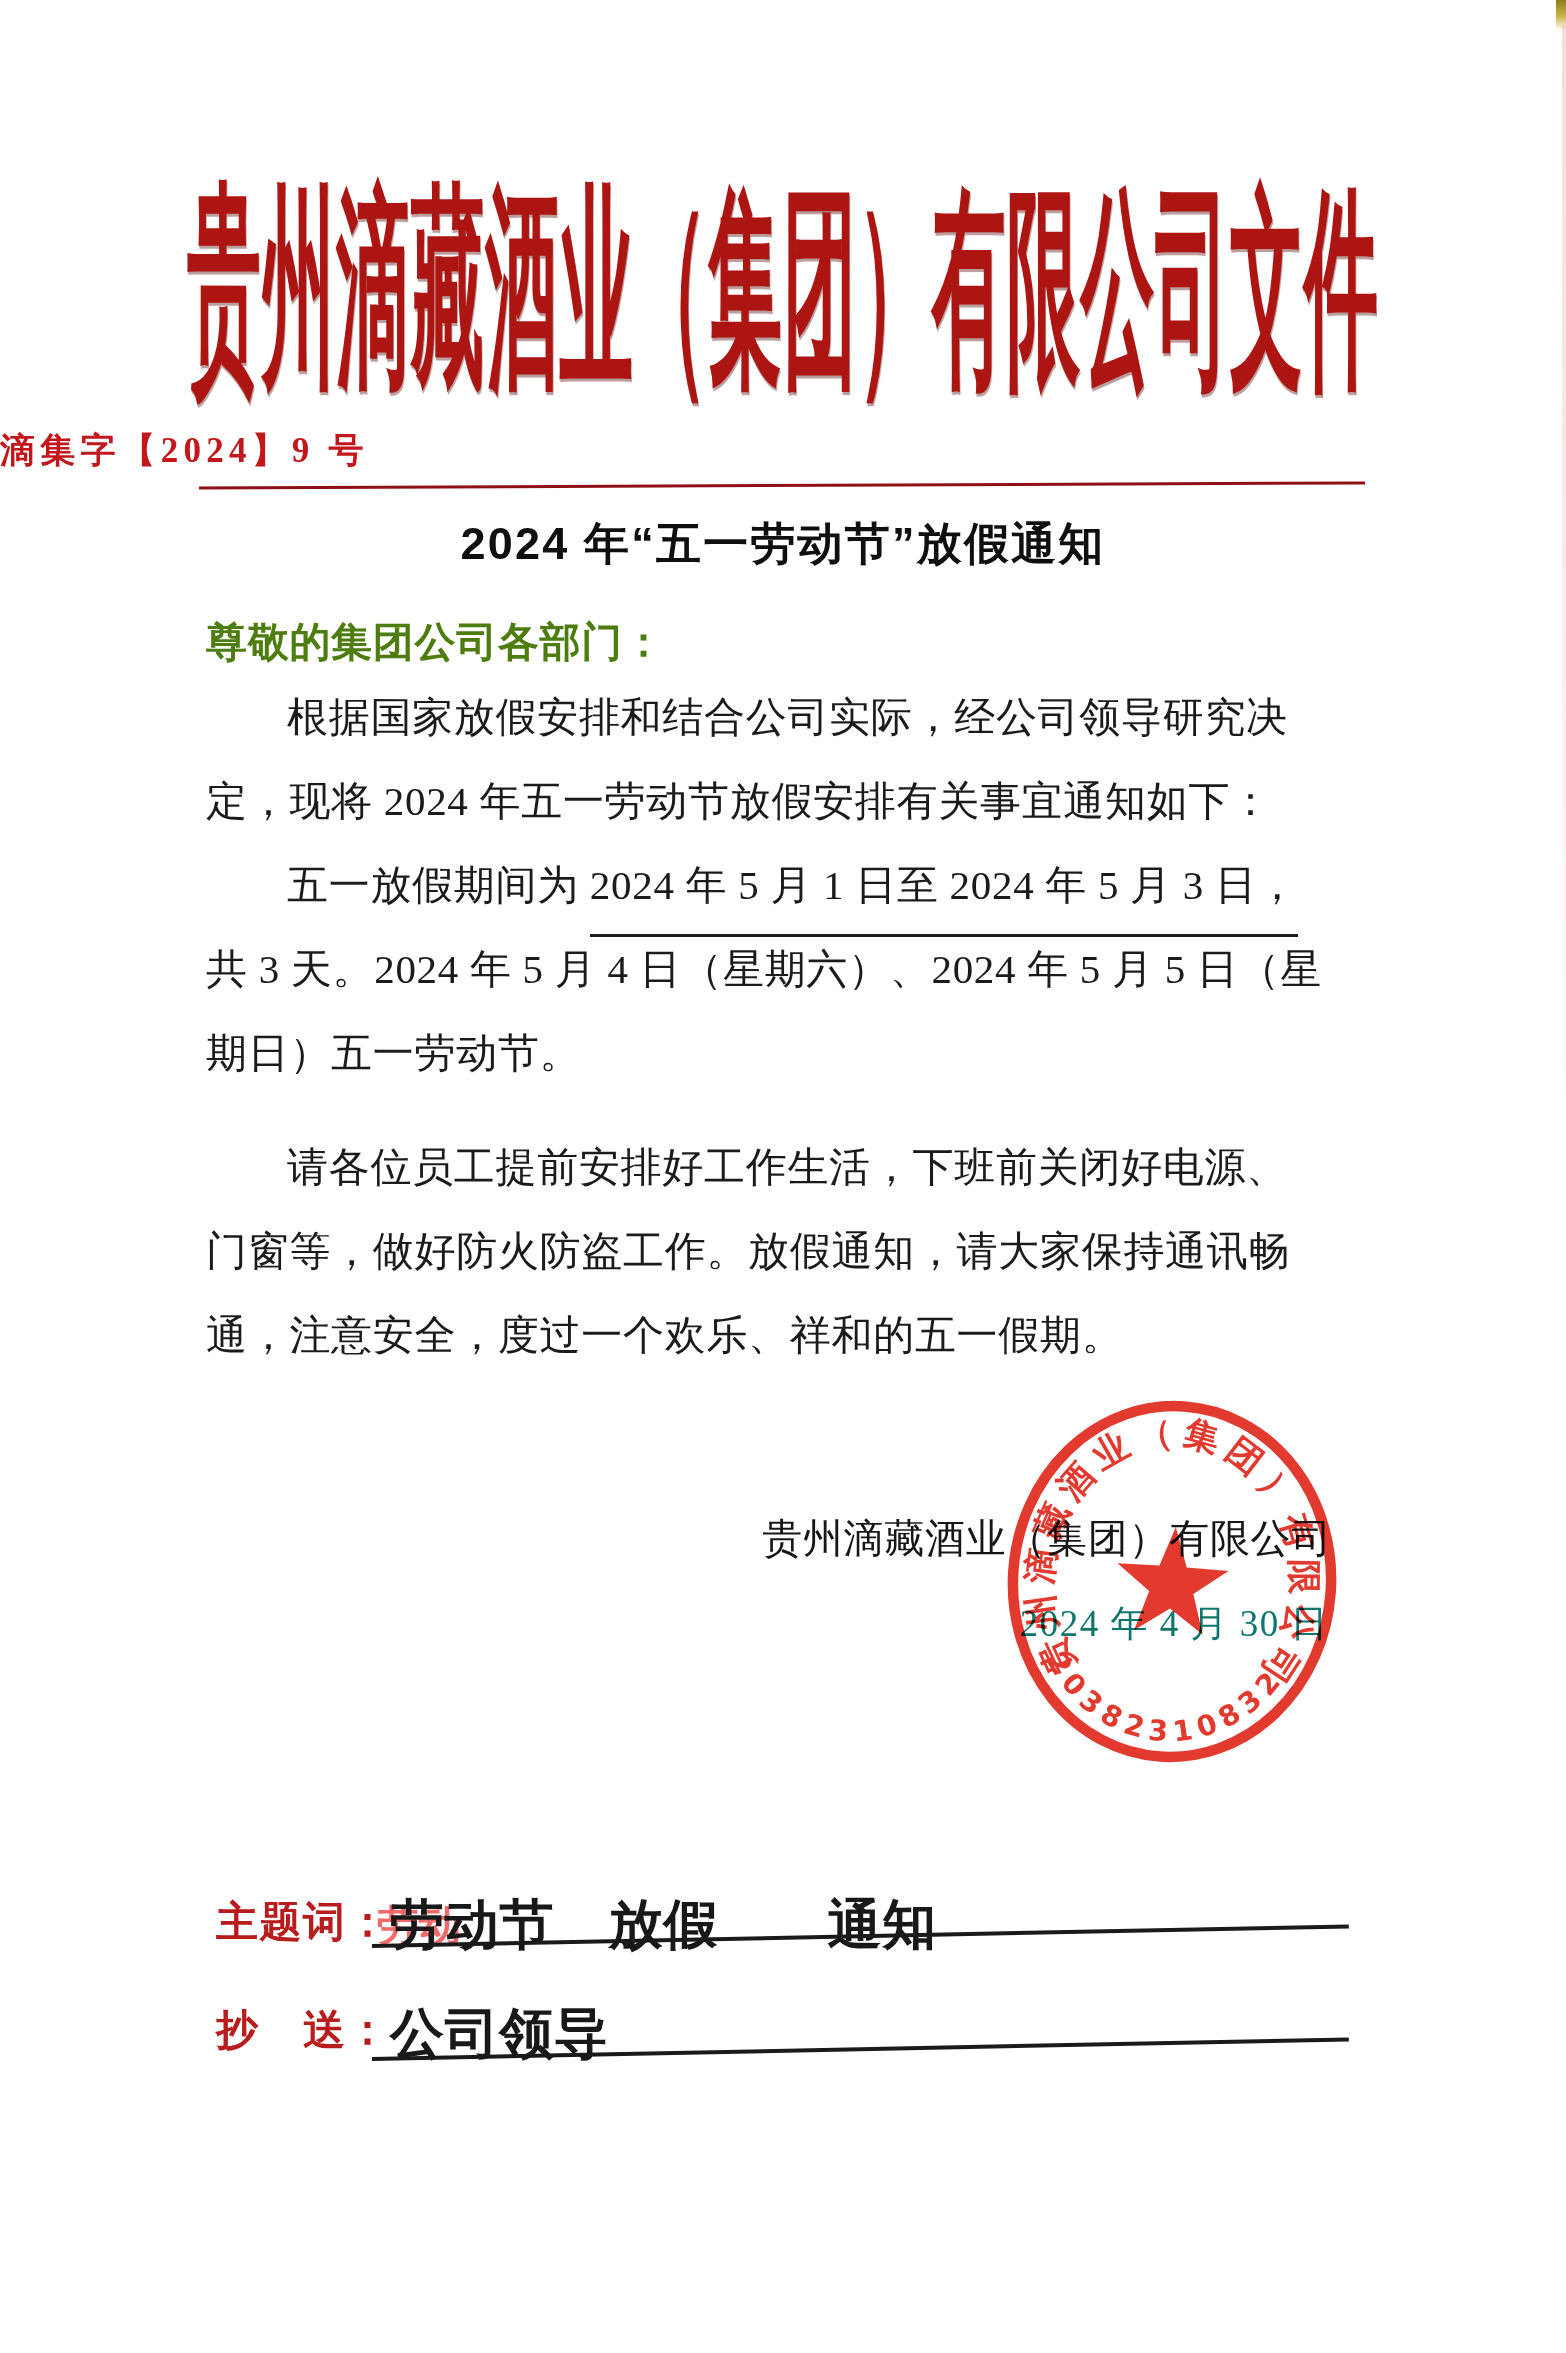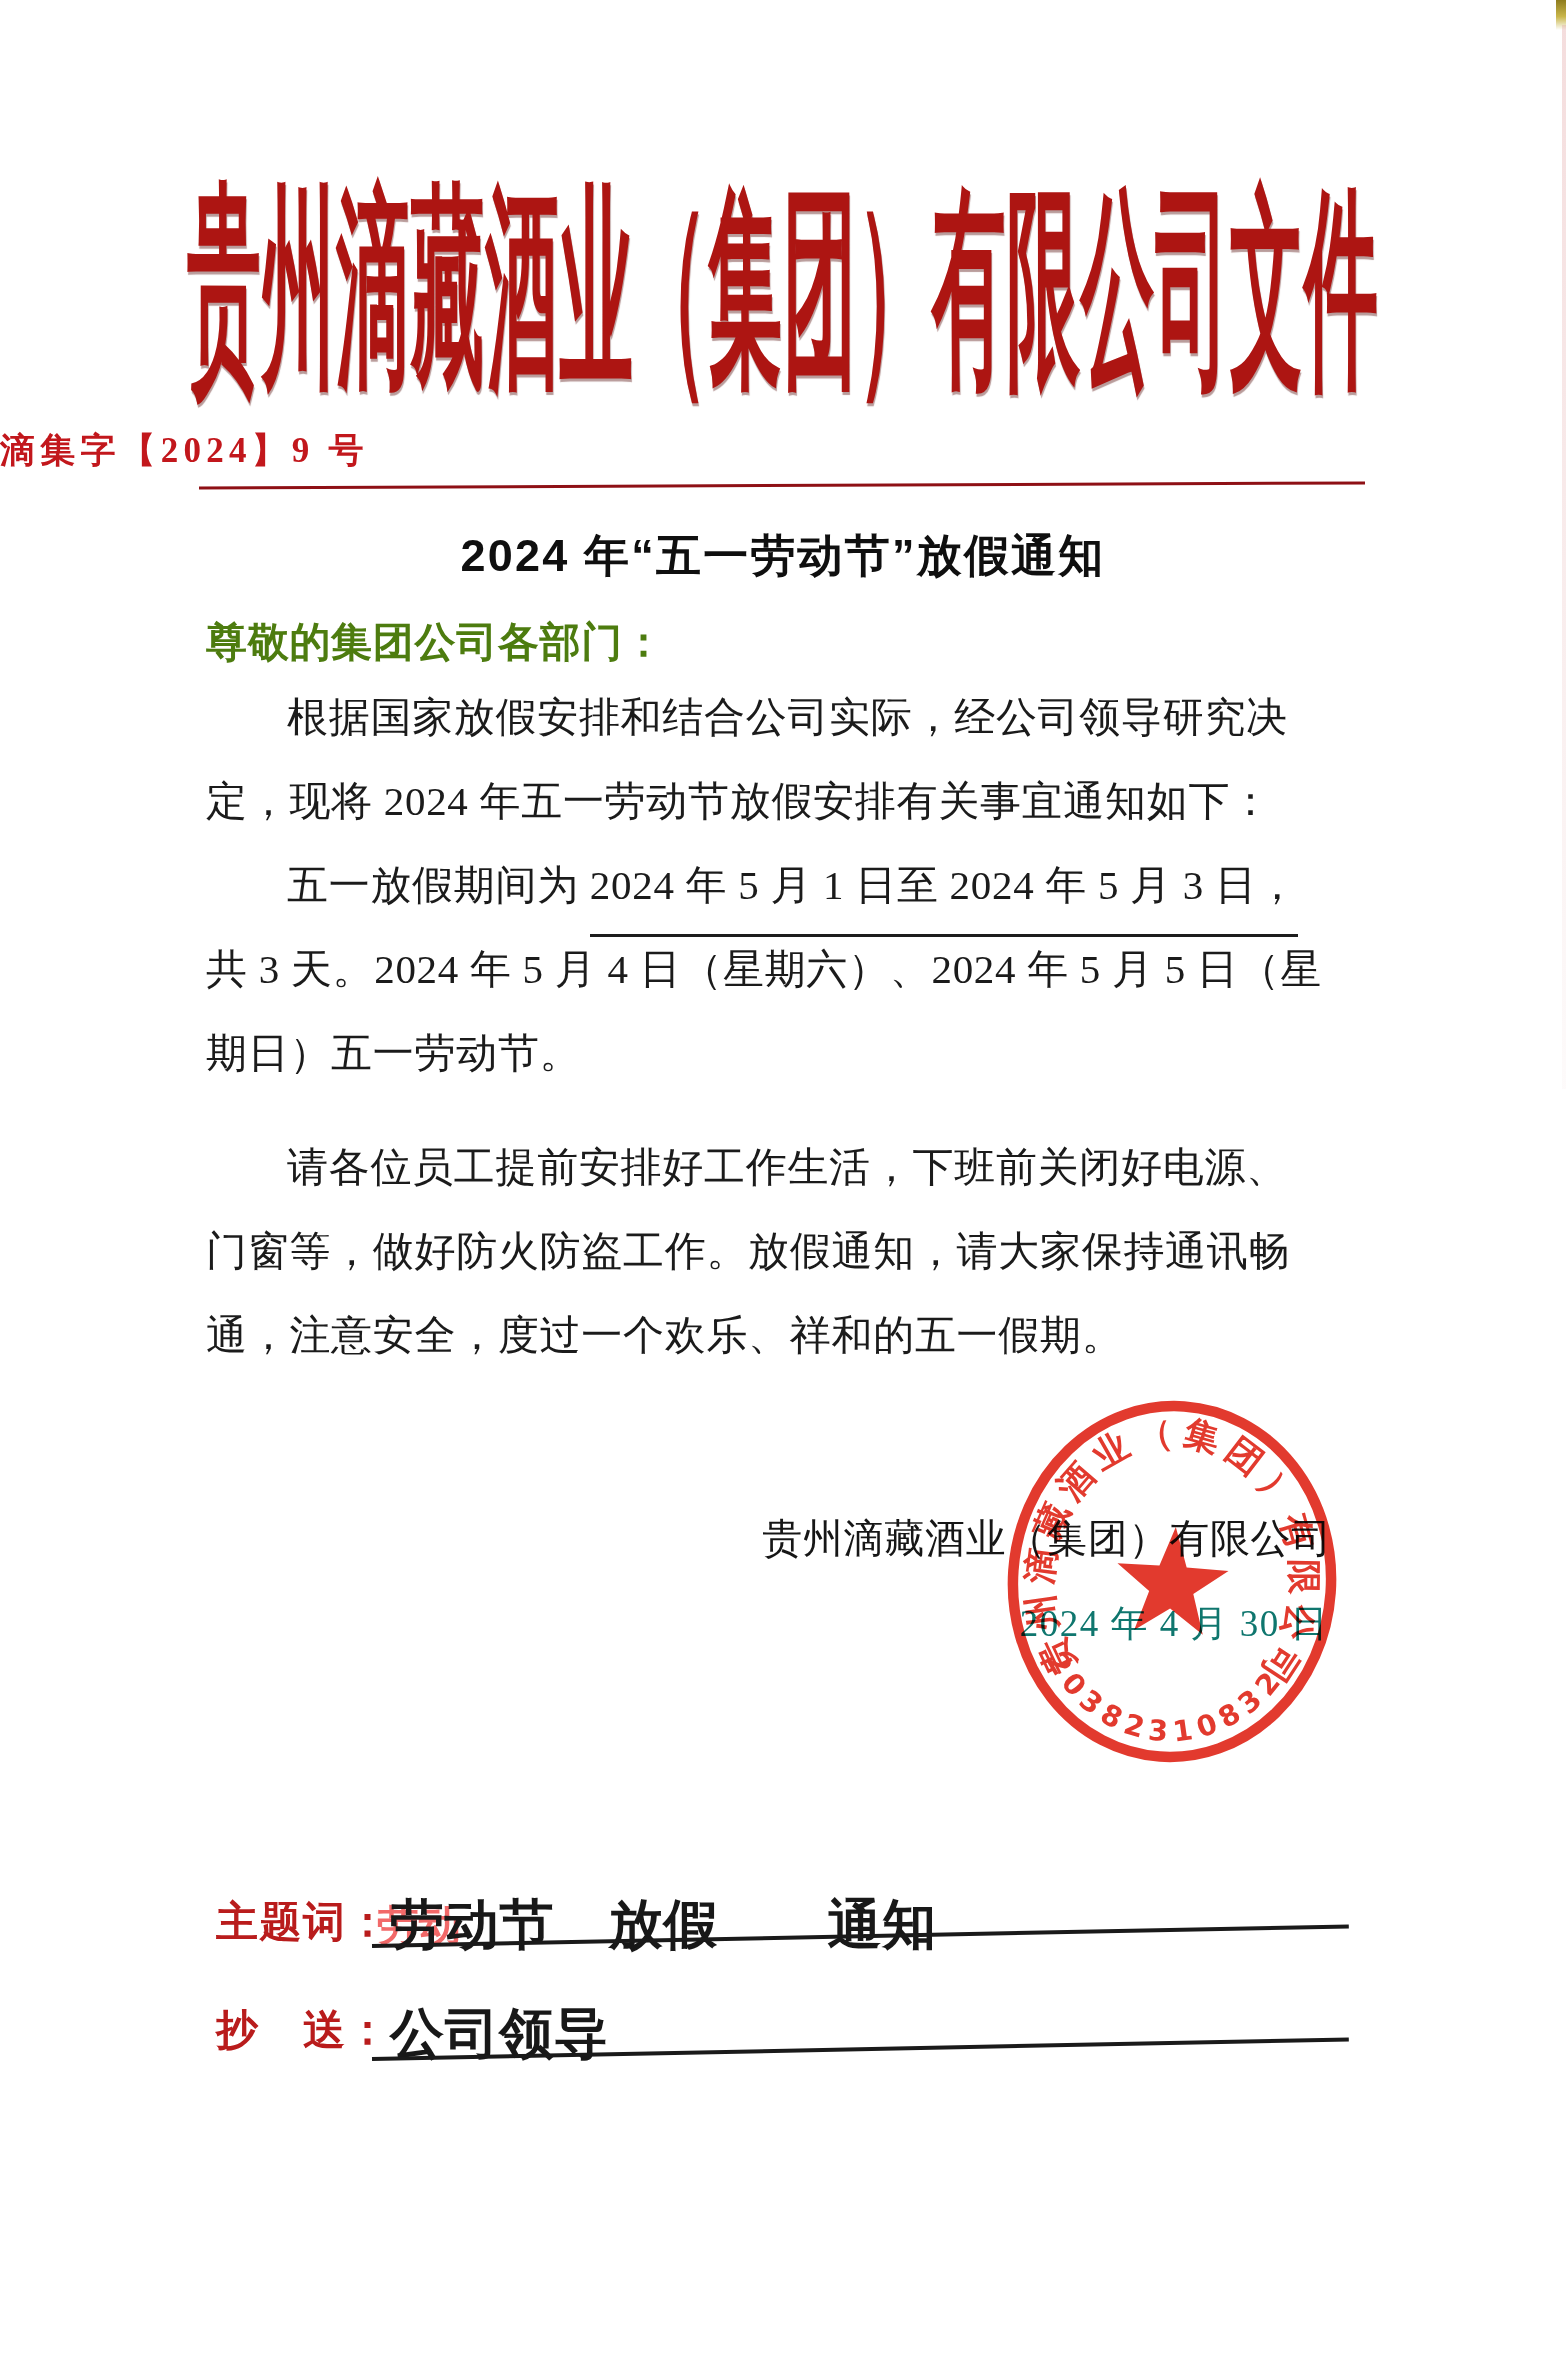--- a/index.html
+++ b/index.html
@@ -42,21 +42,21 @@
     width: 1166px; height: 3px;
     background: #8e1015;
     transform: rotate(-0.25deg);
   }
 
   .notice-title {
     position: absolute; top: 514px; left: 0; width: 100%;
     text-align: center;
     font-family: "Liberation Sans", "DejaVu Sans", sans-serif;
     font-weight: 700; font-size: 45px;
-    color: #0f0f0f; letter-spacing: 2.2px; margin-top: 12px;
+    color: #0f0f0f; letter-spacing: 2.2px;
   }
 
   .salutation {
     position: absolute; left: 206px; top: 615px;
     font-family: "Liberation Sans", "DejaVu Sans", sans-serif;
     font-weight: 700; font-size: 41px; color: #4d7c0f;
     letter-spacing: 0.7px; white-space: nowrap;
   }
 
   .bodyline {

